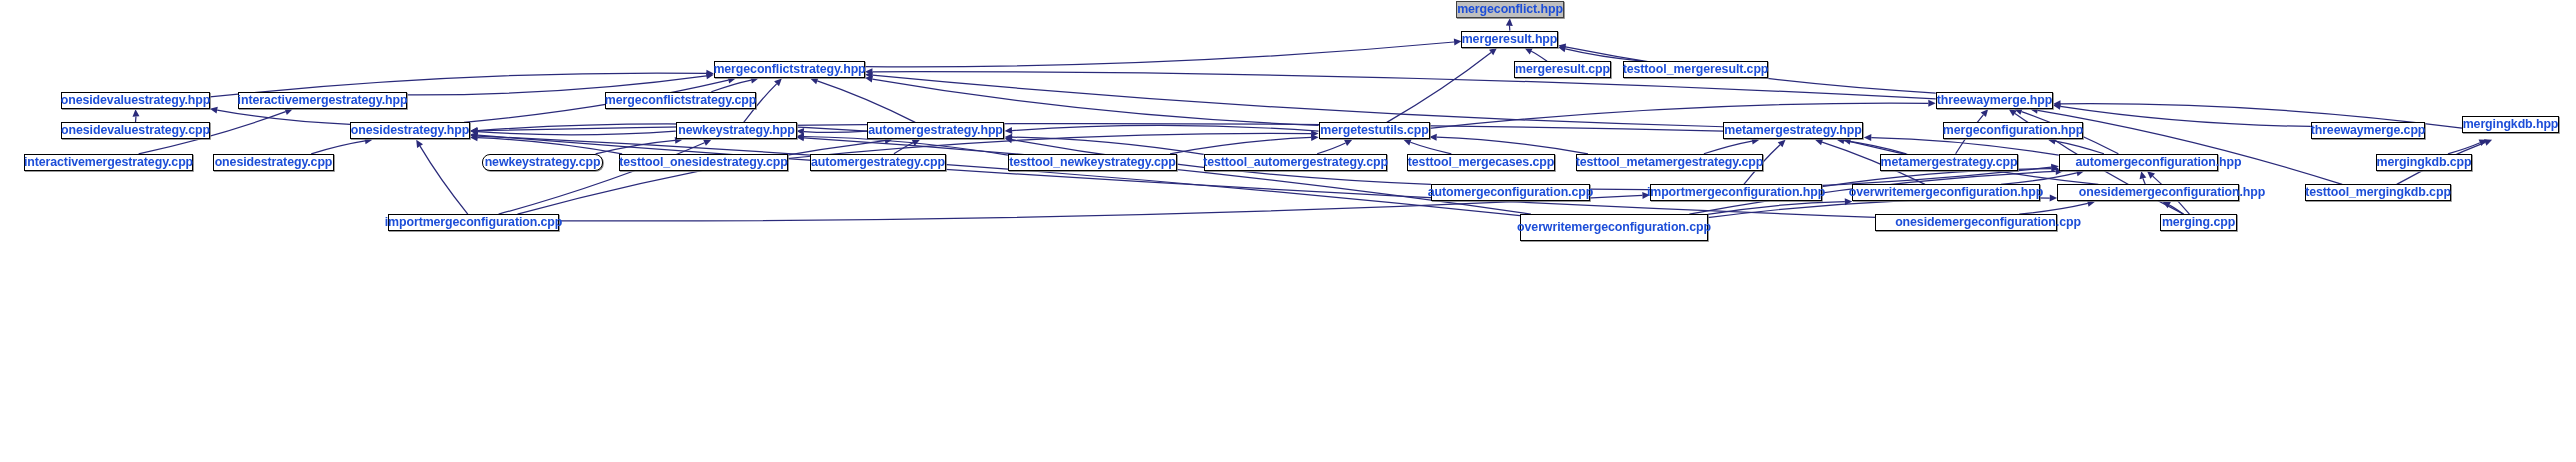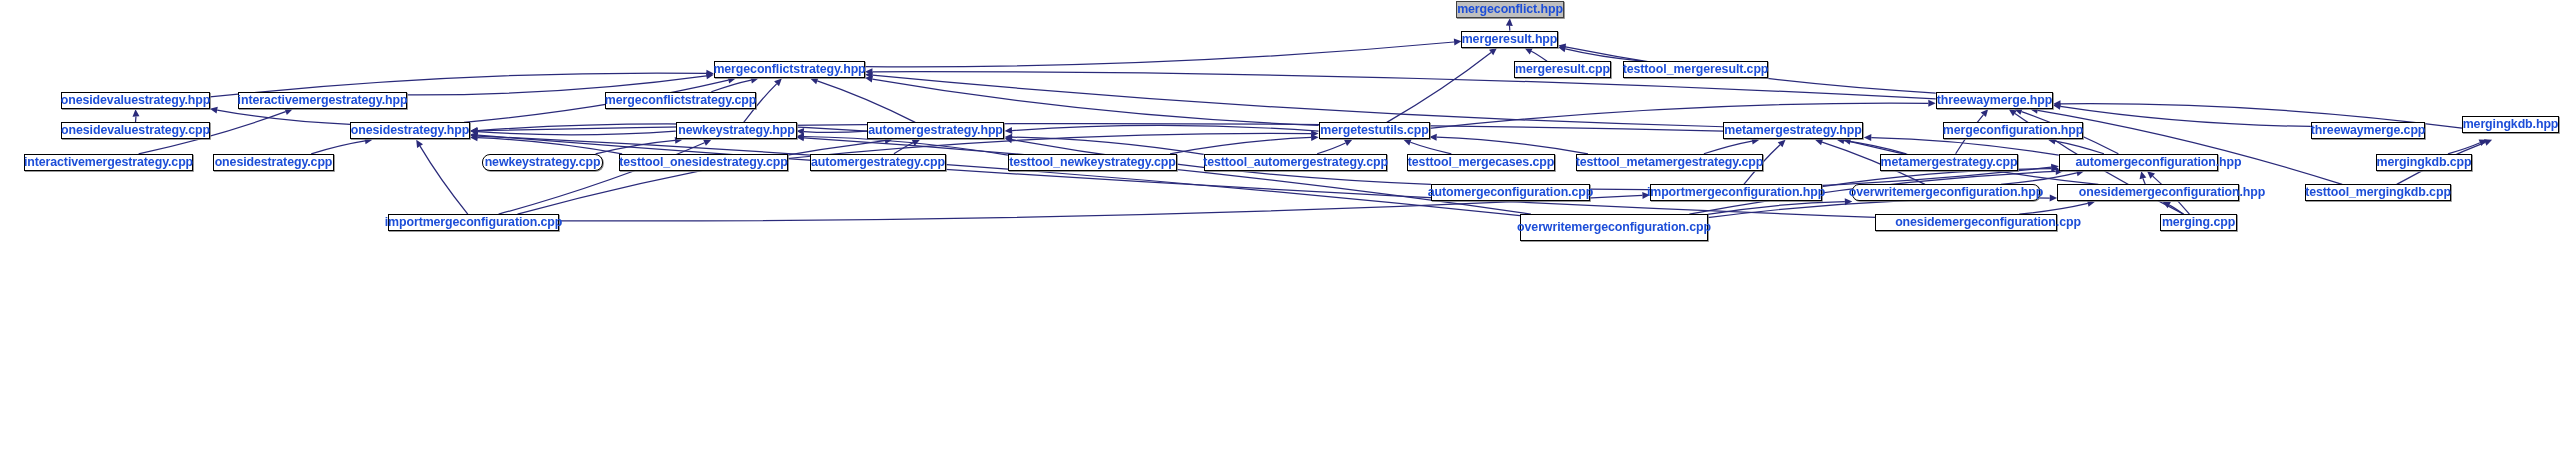--- a/index.html
+++ b/index.html
@@ -283,21 +283,21 @@
       </div>
       <div class="node" style="left: 2376px; top: 154px; width: 96px; height: 17.3px;">
         <span class="node-label">mergingkdb.cpp</span>
       </div>
       <div class="node" style="left: 1431px; top: 184px; width: 159px; height: 17.3px;">
         <span class="node-label">automergeconfiguration.cpp</span>
       </div>
       <div class="node" style="left: 1650px; top: 184px; width: 172px; height: 17.3px;">
         <span class="node-label">importmergeconfiguration.hpp</span>
       </div>
-      <div class="node" style="left: 1852px; top: 184px; width: 188px; height: 17.3px; border-radius: 7px;">
+      <div class="node" style="left: 1852px; top: 184px; width: 188px; height: 17.3px;">
         <span class="node-label">overwritemergeconfiguration.hpp</span>
       </div>
       <div class="node" style="left: 2057px; top: 184px; width: 182px; height: 17.3px; padding-left: 48px;">
         <span class="node-label">onesidemergeconfiguration.hpp</span>
       </div>
       <div class="node" style="left: 2305px; top: 184px; width: 146px; height: 17.3px;">
         <span class="node-label">testtool_mergingkdb.cpp</span>
       </div>
       <div class="node" style="left: 388px; top: 214px; width: 171px; height: 17.3px;">
         <span class="node-label">importmergeconfiguration.cpp</span>

